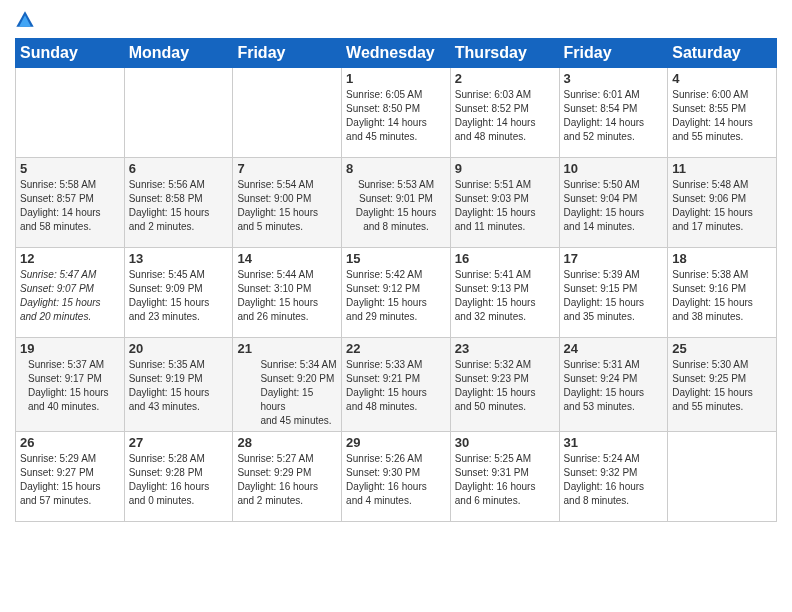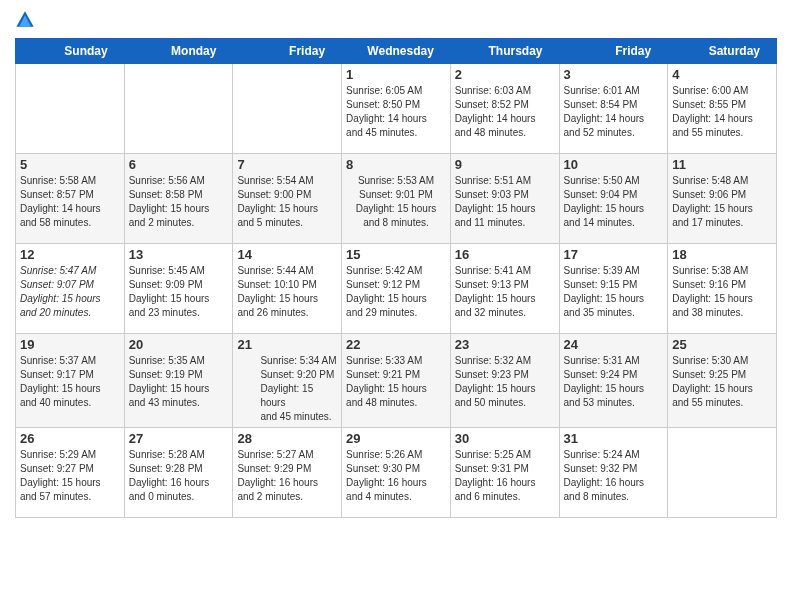--- a/index.html
+++ b/index.html
@@ -48,24 +48,24 @@
       color: #555;
     }
     table {
       width: 100%;
       border-collapse: collapse;
       table-layout: fixed;
     }
     thead th {
       background: #1565c0;
       color: #fff;
-      font-size: 12px;
-      font-weight: bold;
-      padding: 5px 16px;
-      text-align: right;
+      font-size: 16px;
+      font-weight: bold;
+      padding: 5px 4px;
+      text-align: left;
       border: 1px solid #1565c0;
     }
     tbody td {
       border: 1px solid #ccc;
       vertical-align: top;
       padding: 3px 4px;
       height: 90px;
       background: #fff;
     }
     tbody tr:nth-child(even) td {
@@ -213,21 +213,21 @@
         <td>
           <div class="day-number">13</div>
           <div class="day-info" style="white-space: pre-line;">Sunrise: 5:45 AM
 Sunset: 9:09 PM
 Daylight: 15 hours
 and 23 minutes.</div>
         </td>
         <td>
           <div class="day-number">14</div>
           <div class="day-info" style="white-space: pre-line;">Sunrise: 5:44 AM
-Sunset: 10:10 PM
+Sunset: 3:10 PM
 Daylight: 15 hours
 and 26 minutes.</div>
         </td>
         <td>
           <div class="day-number">15</div>
           <div class="day-info" style="white-space: pre-line;">Sunrise: 5:42 AM
 Sunset: 9:12 PM
 Daylight: 15 hours
 and 29 minutes.</div>
         </td>
@@ -249,21 +249,21 @@
           <div class="day-number">18</div>
           <div class="day-info" style="white-space: pre-line;">Sunrise: 5:38 AM
 Sunset: 9:16 PM
 Daylight: 15 hours
 and 38 minutes.</div>
         </td>
       </tr>
       <tr>
         <td>
           <div class="day-number">19</div>
-          <div class="day-info" style="white-space: pre-line;">Sunrise: 5:37 AM
+          <div class="day-info" style="white-space: pre-line; margin-left: 8px;">Sunrise: 5:37 AM
 Sunset: 9:17 PM
 Daylight: 15 hours
 and 40 minutes.</div>
         </td>
         <td>
           <div class="day-number">20</div>
           <div class="day-info" style="white-space: pre-line;">Sunrise: 5:35 AM
 Sunset: 9:19 PM
 Daylight: 15 hours
 and 43 minutes.</div>

